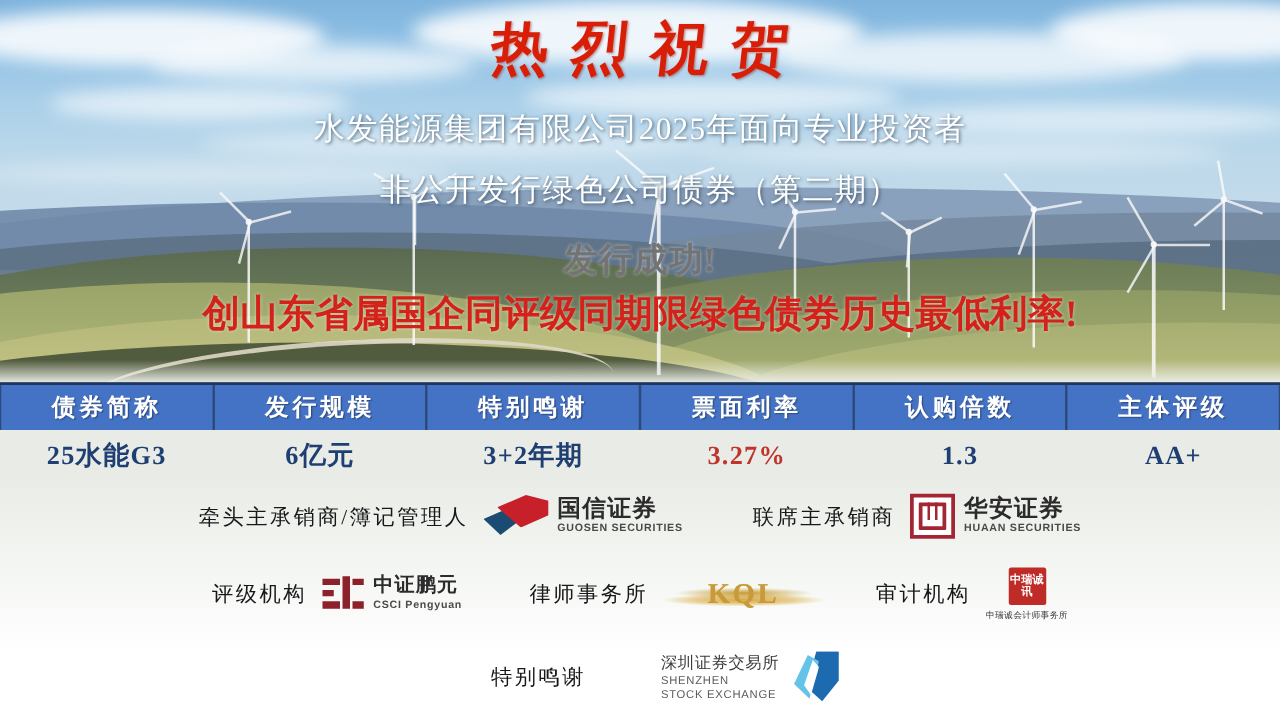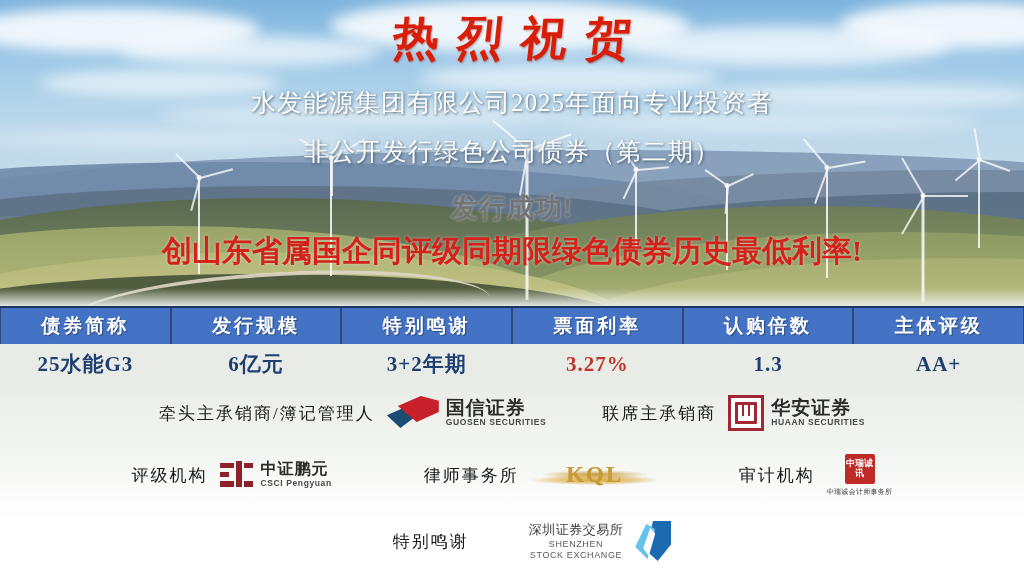--- a/index.html
+++ b/index.html
@@ -82,21 +82,21 @@
   .trow{display:flex;height:40px;background:#e9ece6;}
   .td{flex:1;display:flex;align-items:center;justify-content:center;
       font-size:21px;font-weight:bold;color:#1f3f73;letter-spacing:1px;}
   .td.accent{color:#c0342b;}
 
   
   .lower{position:absolute;left:0;top:382px;width:1024px;height:194px;
          background:linear-gradient(#e9ece6 0%,#f4f6f3 38%,#ffffff 72%,#ffffff 100%);}
   .prow{display:flex;align-items:center;justify-content:center;width:100%;}
   .prow.r-a{height:62px;}
-  .prow.r-b{height:62px;gap:38px;}
+  .prow.r-b{height:62px;}
   .prow.r-c{height:70px;margin-left:20px;}
   .pitem{display:flex;align-items:center;}
   .plabel{font-size:17px;color:#17181a;letter-spacing:2px;white-space:nowrap;
           font-family:"Liberation Serif","DejaVu Serif",serif;}
   .logo{display:flex;align-items:center;margin-left:12px;}
 
   .lg-text{display:flex;flex-direction:column;justify-content:center;margin-left:7px;}
   .lg-cn{font-size:19px;font-weight:bold;color:#2b2b2b;letter-spacing:1px;line-height:1.05;}
   .lg-en{font-size:8.5px;font-weight:bold;color:#4a4a4a;letter-spacing:.6px;
          font-family:"Liberation Sans",sans-serif;line-height:1.3;}
@@ -147,21 +147,21 @@
   .mk-zrc .cap{font-size:7px;color:#3a3a3a;margin-top:3px;letter-spacing:.3px;white-space:nowrap;}
 
   
   .mk-szse{width:40px;height:40px;position:relative;margin-left:8px;}
   .mk-szse .s1{position:absolute;left:14px;top:0;width:26px;height:40px;background:#1c6bb0;
      clip-path:polygon(30% 0,100% 0,100% 58%,48% 100%,0 72%);}
   .mk-szse .s2{position:absolute;left:4px;top:3px;width:20px;height:35px;background:#63c3e8;
      clip-path:polygon(55% 0,100% 14%,62% 100%,0 66%);}
   .mk-szse .s3{position:absolute;left:12px;top:7px;width:12px;height:28px;background:#ffffff;
      clip-path:polygon(58% 0,100% 20%,46% 100%,0 72%);}
-  .szse-text{display:flex;flex-direction:column;margin-left:10px;text-align:center;}
+  .szse-text{display:flex;flex-direction:column;margin-left:10px;text-align:left;}
   .szse-cn{font-size:13px;color:#3a3a3a;letter-spacing:.5px;}
   .szse-en{font-size:9px;color:#5a5a5a;font-family:"Liberation Sans",sans-serif;
      letter-spacing:.6px;line-height:1.25;}
 </style>
 </head>
 <body>
 
 <div class="poster">
 
   <div class="photo">

